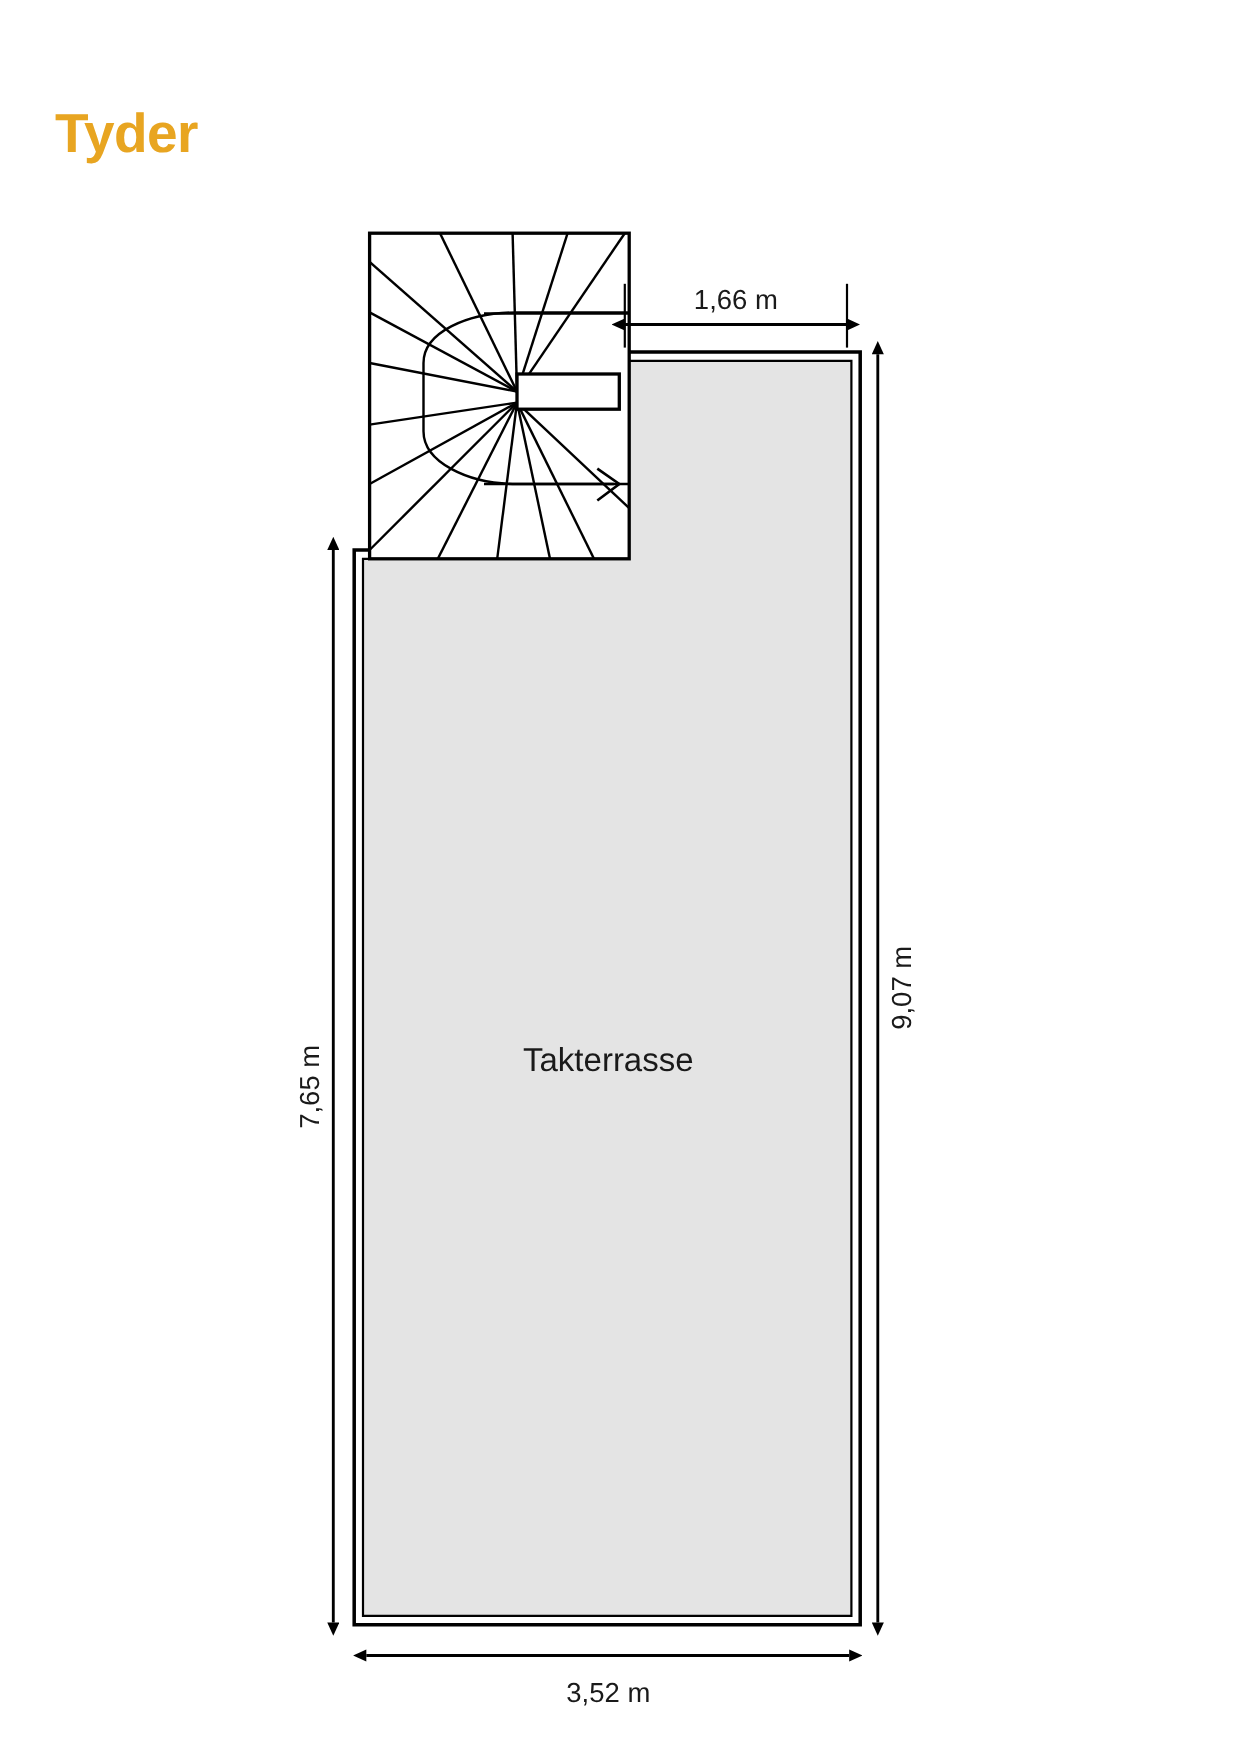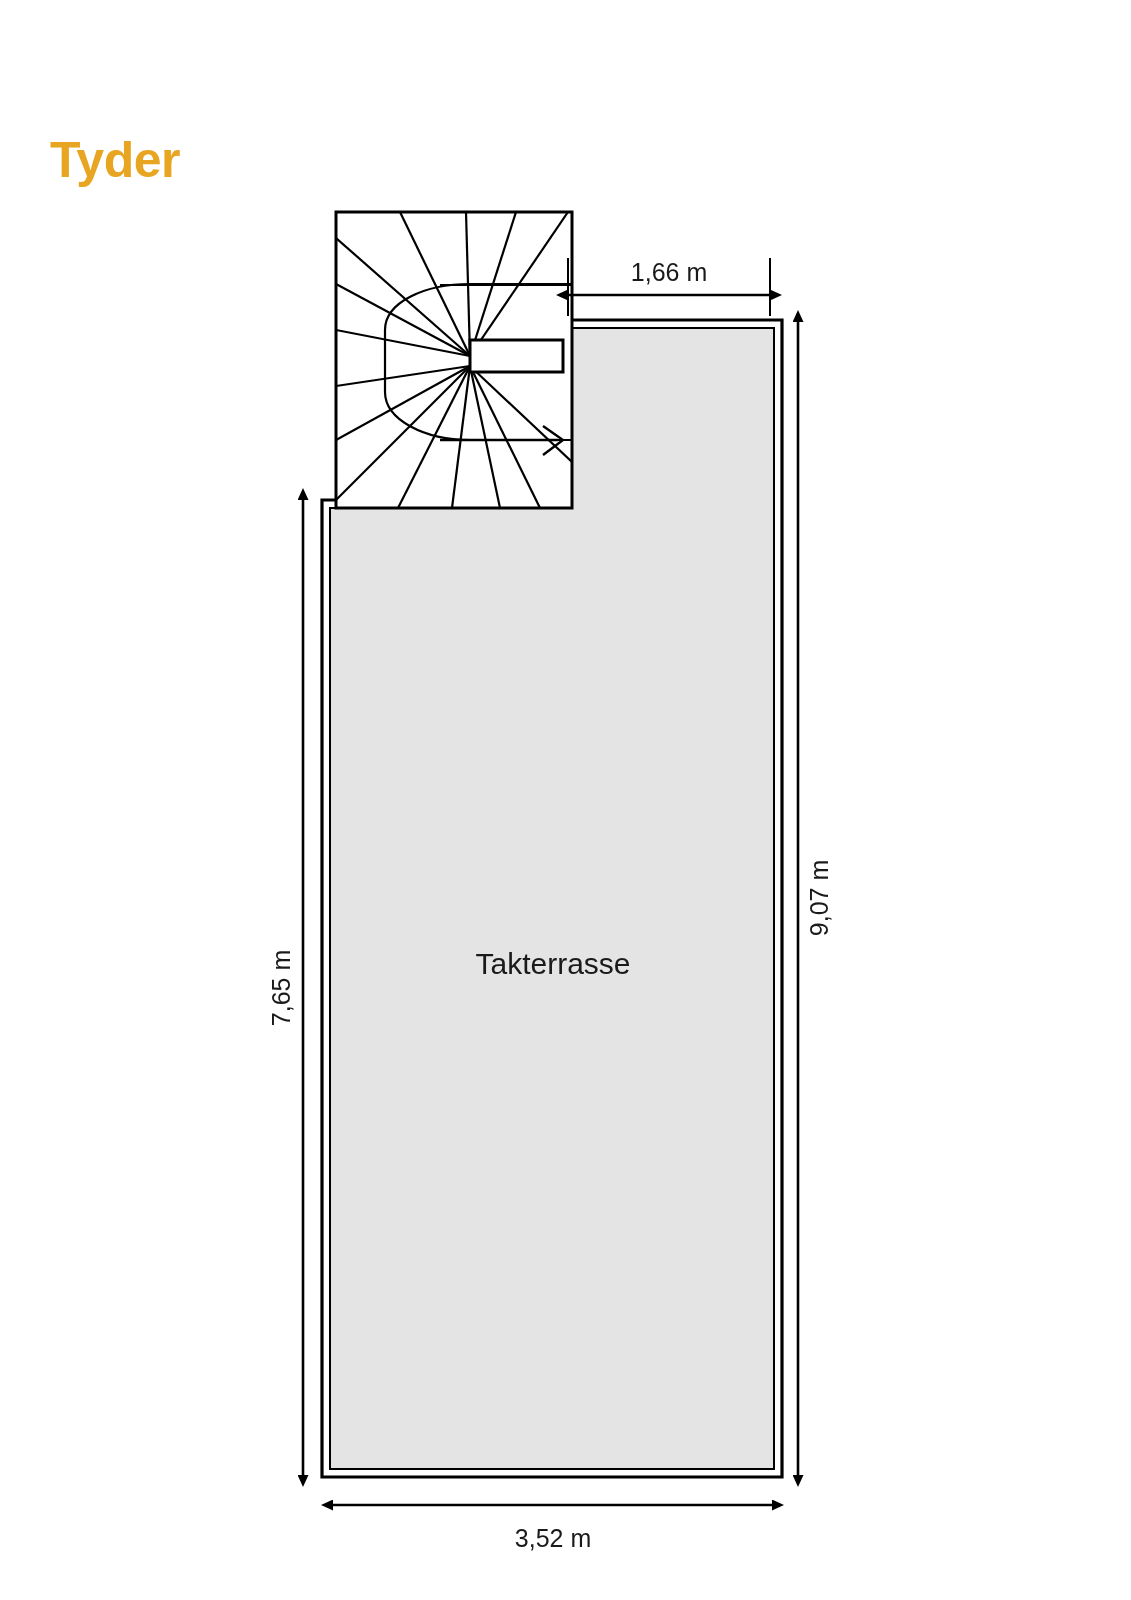--- a/index.html
+++ b/index.html
@@ -39,21 +39,21 @@
   }
   .room-text {
     font-family: "Liberation Sans", sans-serif;
     font-size: 30px;
     fill: #1a1a1a;
   }
 </style>
 </head>
 <body>
 
-<div id="brand-logo" style="color: rgb(232, 165, 33); margin-top: 39px;">Tyder</div>
+<div id="brand-logo" style="color: rgb(232, 165, 33);">Tyder</div>
 
 <svg id="floorplan-svg" viewBox="0 0 1131 1600" xmlns="http://www.w3.org/2000/svg">
 
   <defs>
     <marker id="arrowStart" markerWidth="13" markerHeight="11" refX="12" refY="5.5" orient="auto" markerUnits="userSpaceOnUse">
       <path d="M12,0 L12,11 L0,5.5 Z" fill="#000"></path>
     </marker>
     <marker id="arrowEnd" markerWidth="13" markerHeight="11" refX="1" refY="5.5" orient="auto" markerUnits="userSpaceOnUse">
       <path d="M1,0 L1,11 L13,5.5 Z" fill="#000"></path>
     </marker>

